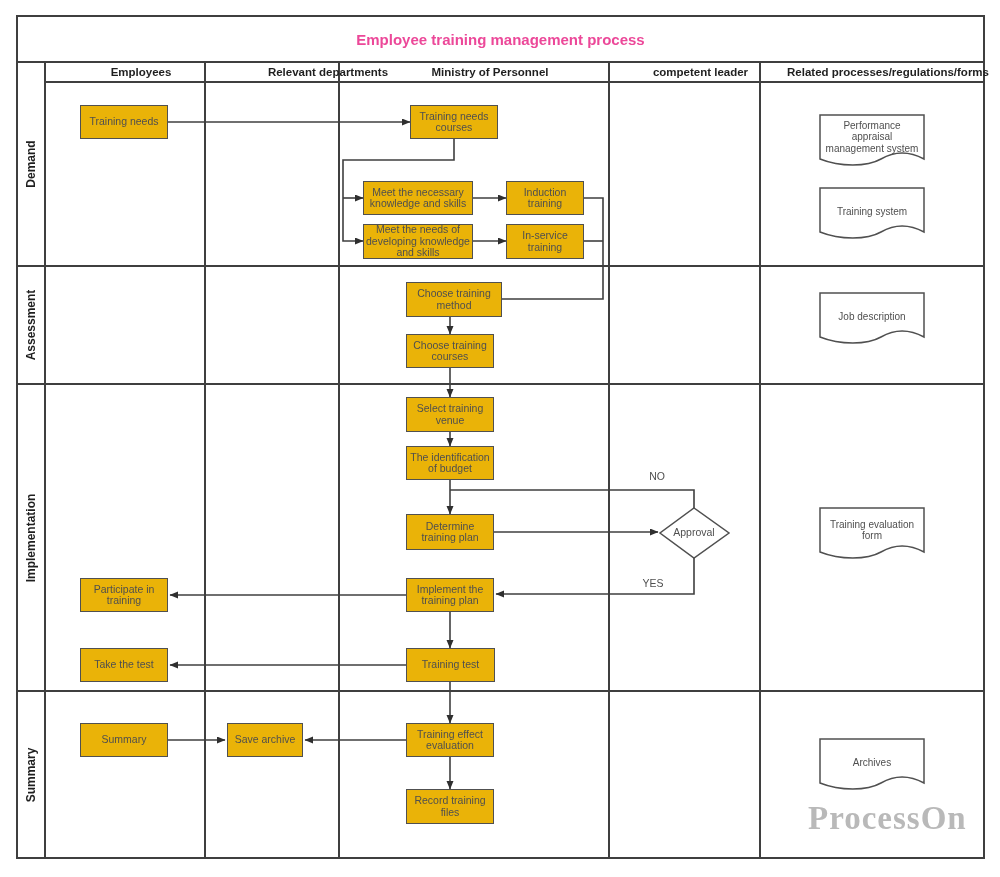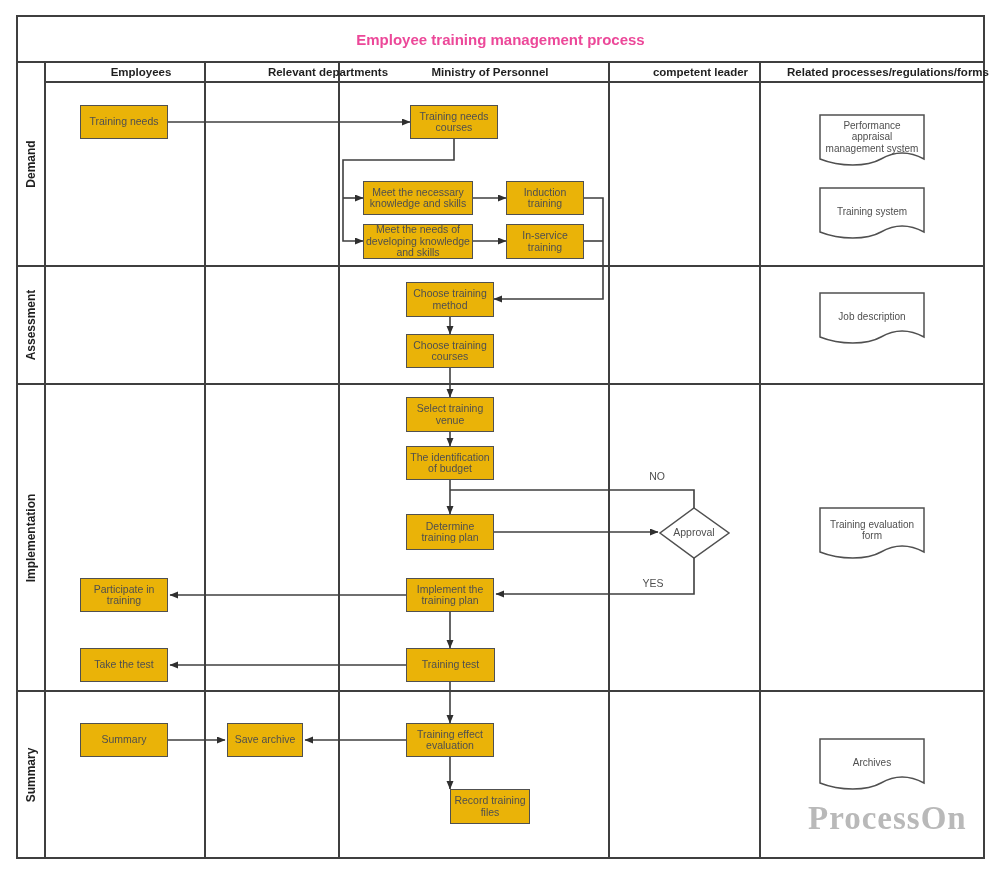--- a/index.html
+++ b/index.html
@@ -124,33 +124,33 @@
   <div class="abs rowlab" style="top:691px;height:167px;">
       <span>Summary</span>
     </div>
 
   <div class="abs node" style="left:80px;top:105px;width:88px;height:34px;">Training needs</div>
   <div class="abs node" style="left:410px;top:105px;width:88px;height:34px;">Training needs courses</div>
   <div class="abs node" style="left:363px;top:181px;width:110px;height:34px;">Meet the necessary knowledge and skills</div>
   <div class="abs node" style="left:363px;top:224px;width:110px;height:35px;">Meet the needs of developing knowledge and skills</div>
   <div class="abs node" style="left:506px;top:181px;width:78px;height:34px;">Induction training</div>
   <div class="abs node" style="left:506px;top:224px;width:78px;height:35px;">In-service training</div>
-  <div class="abs node" style="left:406px;top:282px;width:88px;height:35px;">Choose training method</div>
+  <div class="abs node" style="left:406px;top:282px;width:96px;height:35px;">Choose training method</div>
   <div class="abs node" style="left:406px;top:334px;width:88px;height:34px;">Choose training courses</div>
   <div class="abs node" style="left:406px;top:397px;width:88px;height:35px;">Select training venue</div>
   <div class="abs node" style="left:406px;top:446px;width:88px;height:34px;">The identification of budget</div>
   <div class="abs node" style="left:406px;top:514px;width:88px;height:36px;">Determine training plan</div>
   <div class="abs node" style="left:406px;top:578px;width:88px;height:34px;">Implement the training plan</div>
   <div class="abs node" style="left:80px;top:578px;width:88px;height:34px;">Participate in training</div>
   <div class="abs node" style="left:406px;top:648px;width:89px;height:34px;">Training test</div>
   <div class="abs node" style="left:80px;top:648px;width:88px;height:34px;">Take the test</div>
   <div class="abs node" style="left:80px;top:723px;width:88px;height:34px;">Summary</div>
   <div class="abs node" style="left:227px;top:723px;width:76px;height:34px;">Save archive</div>
   <div class="abs node" style="left:406px;top:723px;width:88px;height:34px;">Training effect evaluation</div>
-  <div class="abs node" style="left:406px;top:789px;width:80px;height:35px;margin-left:44px;">Record training files</div>
+  <div class="abs node" style="left:406px;top:789px;width:88px;height:35px;">Record training files</div>
 
   <div class="abs shapelab" style="left:659px;top:523px;width:70px;height:20px;font-size:10.5px;">Approval</div>
 
   <div class="abs edgelab" style="left:640px;top:470px;width:34px;">NO</div>
   <div class="abs edgelab" style="left:636px;top:577px;width:34px;">YES</div>
 
   <div class="abs shapelab" style="left:822px;top:119px;width:100px;height:36px;">Performance appraisal management system</div>
   <div class="abs shapelab" style="left:822px;top:194px;width:100px;height:36px;">Training system</div>
   <div class="abs shapelab" style="left:822px;top:299px;width:100px;height:36px;">Job description</div>
   <div class="abs shapelab" style="left:822px;top:512px;width:100px;height:36px;">Training evaluation form</div>

